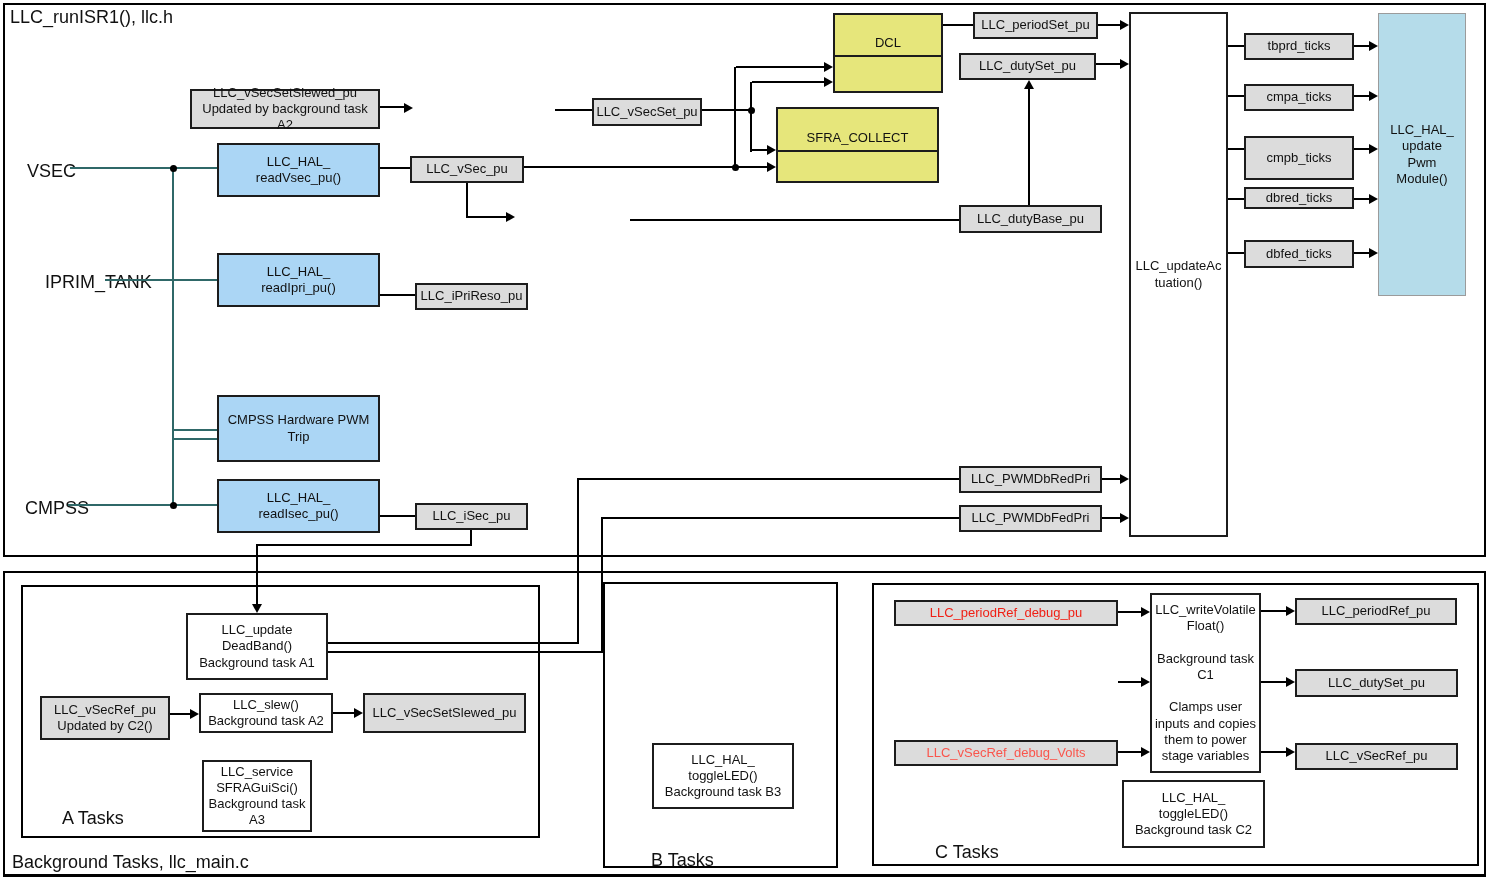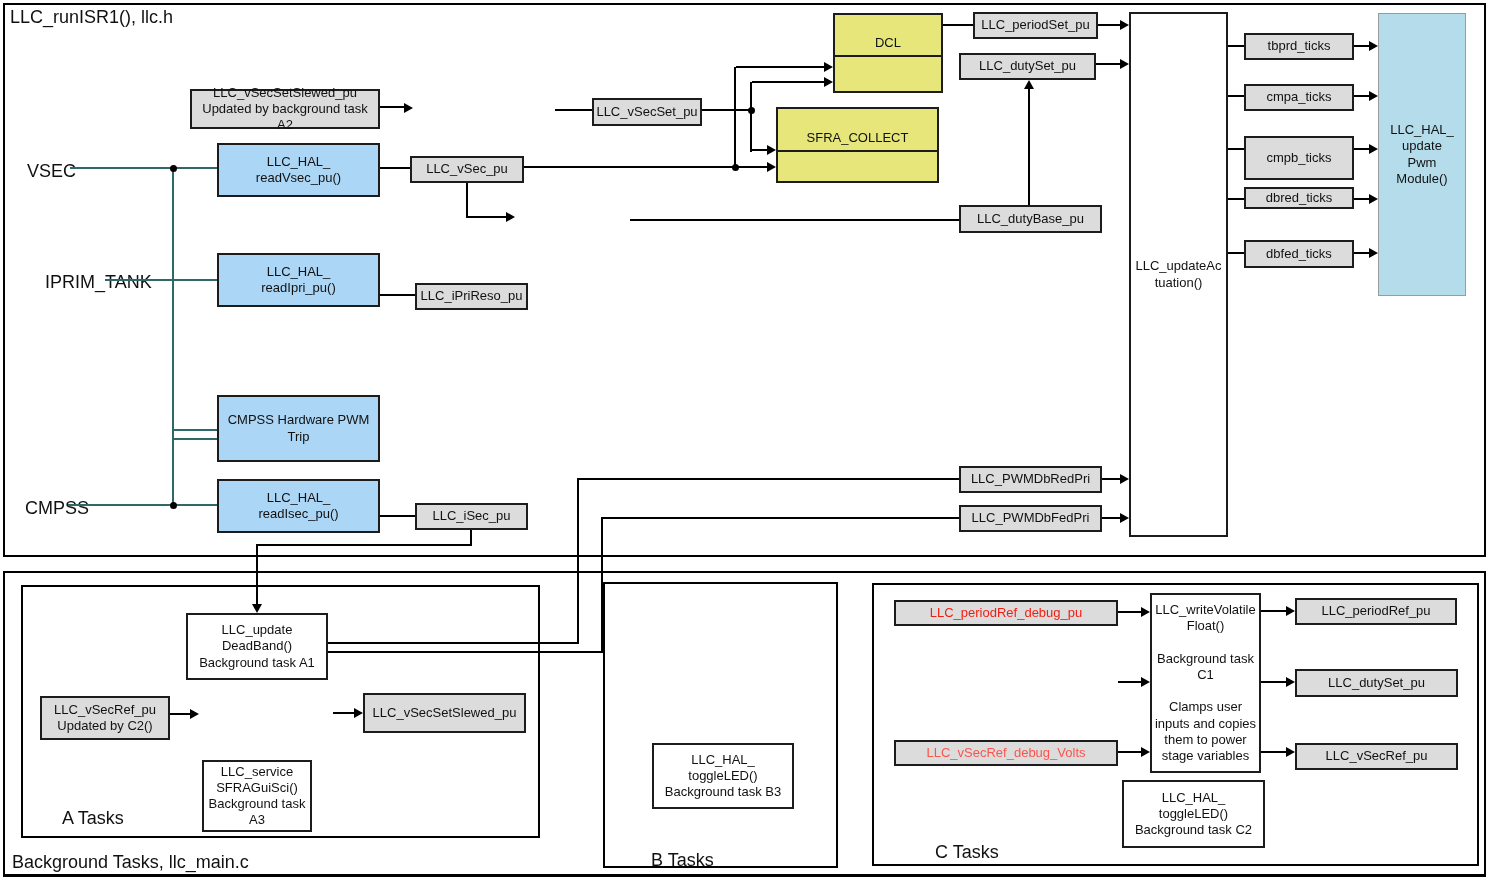--- a/index.html
+++ b/index.html
@@ -97,20 +97,22 @@
   <div class="box module" style="left:1378px;top:13px;width:88px;height:283px;">LLC_HAL_
 update
 Pwm
 Module()</div>
 
   <div class="box white" style="left:186px;top:613px;width:142px;height:67px;">LLC_update
 DeadBand()
 Background task A1</div>
   <div class="box gray" style="left:40px;top:696px;width:130px;height:44px;">LLC_vSecRef_pu
 Updated by C2()</div>
+  <div class="box white" style="left:199px;top:693px;width:134px;height:40px;">LLC_slew()
+Background task A2</div>
   <div class="box gray" style="left:363px;top:693px;width:163px;height:40px;">LLC_vSecSetSlewed_pu</div>
   <div class="box white" style="left:202px;top:760px;width:110px;height:72px;">LLC_service
 SFRAGuiSci()
 Background task
 A3</div>
 
   <div class="box white" style="left:652px;top:743px;width:142px;height:66px;">LLC_HAL_
 toggleLED()
 Background task B3</div>
 

